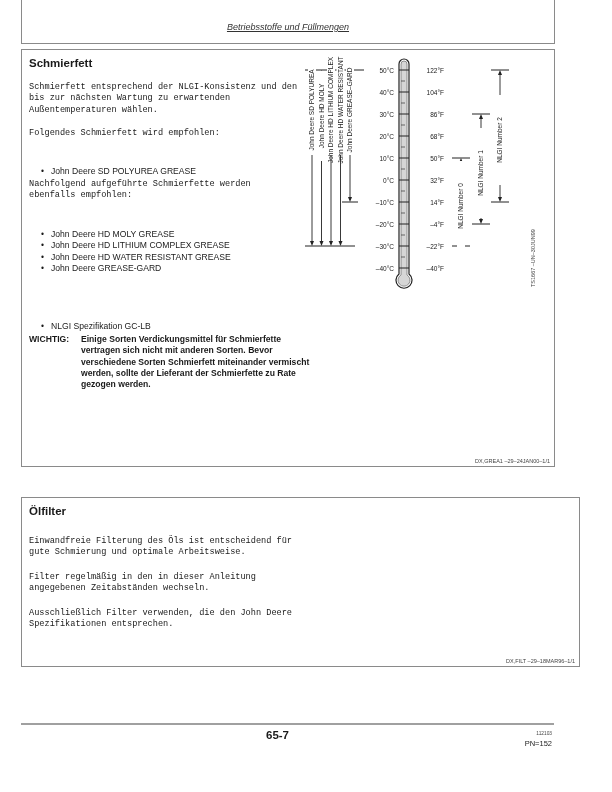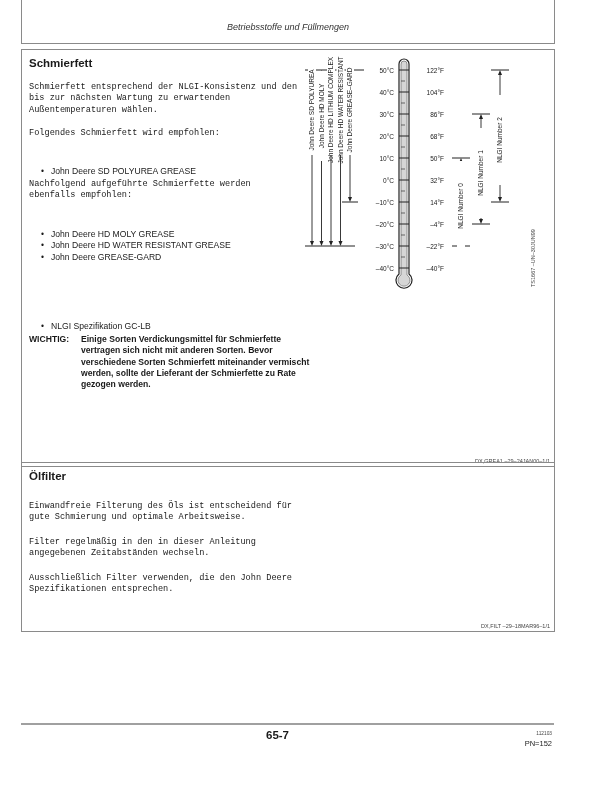--- a/index.html
+++ b/index.html
@@ -1,21 +1,21 @@
 <!DOCTYPE html>
 <html><head>
   <meta charset="utf-8">
   <style>
     html, body { margin: 0; padding: 0; background: #ffffff; }
     body { width: 612px; height: 792px; position: relative; font-family: "Liberation Sans", sans-serif; color: #1a1a1a; overflow: hidden; }
     .hdr-box { position: absolute; left: 21px; top: -2px; width: 532px; height: 45px; border: 1px solid #8a8a8a; border-top: none; }
-    .hdr-title { position: absolute; left: 0; right: 0; top: 24px; text-align: center; font-size: 9px; font-style: italic; color: #333; }
+    .hdr-title { position: absolute; left: 0; right: 0; top: 24px; text-align: center; font-size: 9px; font-style: italic; color: #333; text-decoration: underline; }
     .box { position: absolute; left: 21px; width: 532px; border: 1px solid #8a8a8a; }
     .box1 { top: 49px; height: 416px; }
-    .box2 { top: 462px; height: 168px; }
+    .box2 { top: 497px; height: 168px; padding-left: 25px; }
     .sec-title { position: absolute; left: 7px; top: 7px; font-size: 11.5px; font-weight: bold; }
     .para { position: absolute; left: 7px; width: 270px; font-size: 8.6px; line-height: 11.3px; margin: 0; font-family: Liberation Mono, monospace; }
     .bullets { position: absolute; left: 7px; width: 280px; font-size: 8.6px; line-height: 11.3px; margin: 12px; padding: 0; list-style: none; }
     .bullets li::before { content: "\2022"; display: inline-block; width: 10px; }
     .wichtig { position: absolute; left: 7px; top: 284px; width: 290px; font-size: 8.6px; line-height: 11.3px; font-weight: bold; }
     .wichtig .lbl { position: absolute; left: 0; top: 0; }
     .wichtig .txt { position: absolute; left: 52px; top: 0; width: 240px; }
     .ref { position: absolute; right: 4px; font-size: 5.5px; color: #444; }
     .ref1 { bottom: 2px; }
     .footer-rule { position: absolute; left: 21px; top: 723px; width: 533px; height: 2px; background: #a0a0a0; }
@@ -35,20 +35,21 @@
 <div class="box box1">
   <div class="sec-title">Schmierfett</div>
   <p class="para" style="top:32px">Schmierfett entsprechend der NLGI-Konsistenz und den bis zur nächsten Wartung zu erwartenden Außentemperaturen wählen.</p>
   <p class="para" style="top:78px">Folgendes Schmierfett wird empfohlen:</p>
   <ul class="bullets" style="top:104px">
     <li>John Deere SD POLYUREA GREASE</li>
   </ul>
   <p class="para" style="top:129px">Nachfolgend aufgeführte Schmierfette werden ebenfalls empfohlen:</p>
   <ul class="bullets" style="top:167px">
     <li>John Deere HD MOLY GREASE</li>
+    <li>John Deere HD LITHIUM COMPLEX GREASE</li>
     <li>John Deere HD WATER RESISTANT GREASE</li>
     <li>John Deere GREASE-GARD</li>
   </ul>
   <ul class="bullets" style="top:259px">
     <li>NLGI Spezifikation GC-LB</li>
   </ul>
   <div class="wichtig">
     <span class="lbl">WICHTIG:</span>
     <span class="txt">Einige Sorten Verdickungsmittel für Schmierfette vertragen sich nicht mit anderen Sorten. Bevor verschiedene Sorten Schmierfett miteinander vermischt werden, sollte der Lieferant der Schmierfette zu Rate gezogen werden.</span>
   </div>

